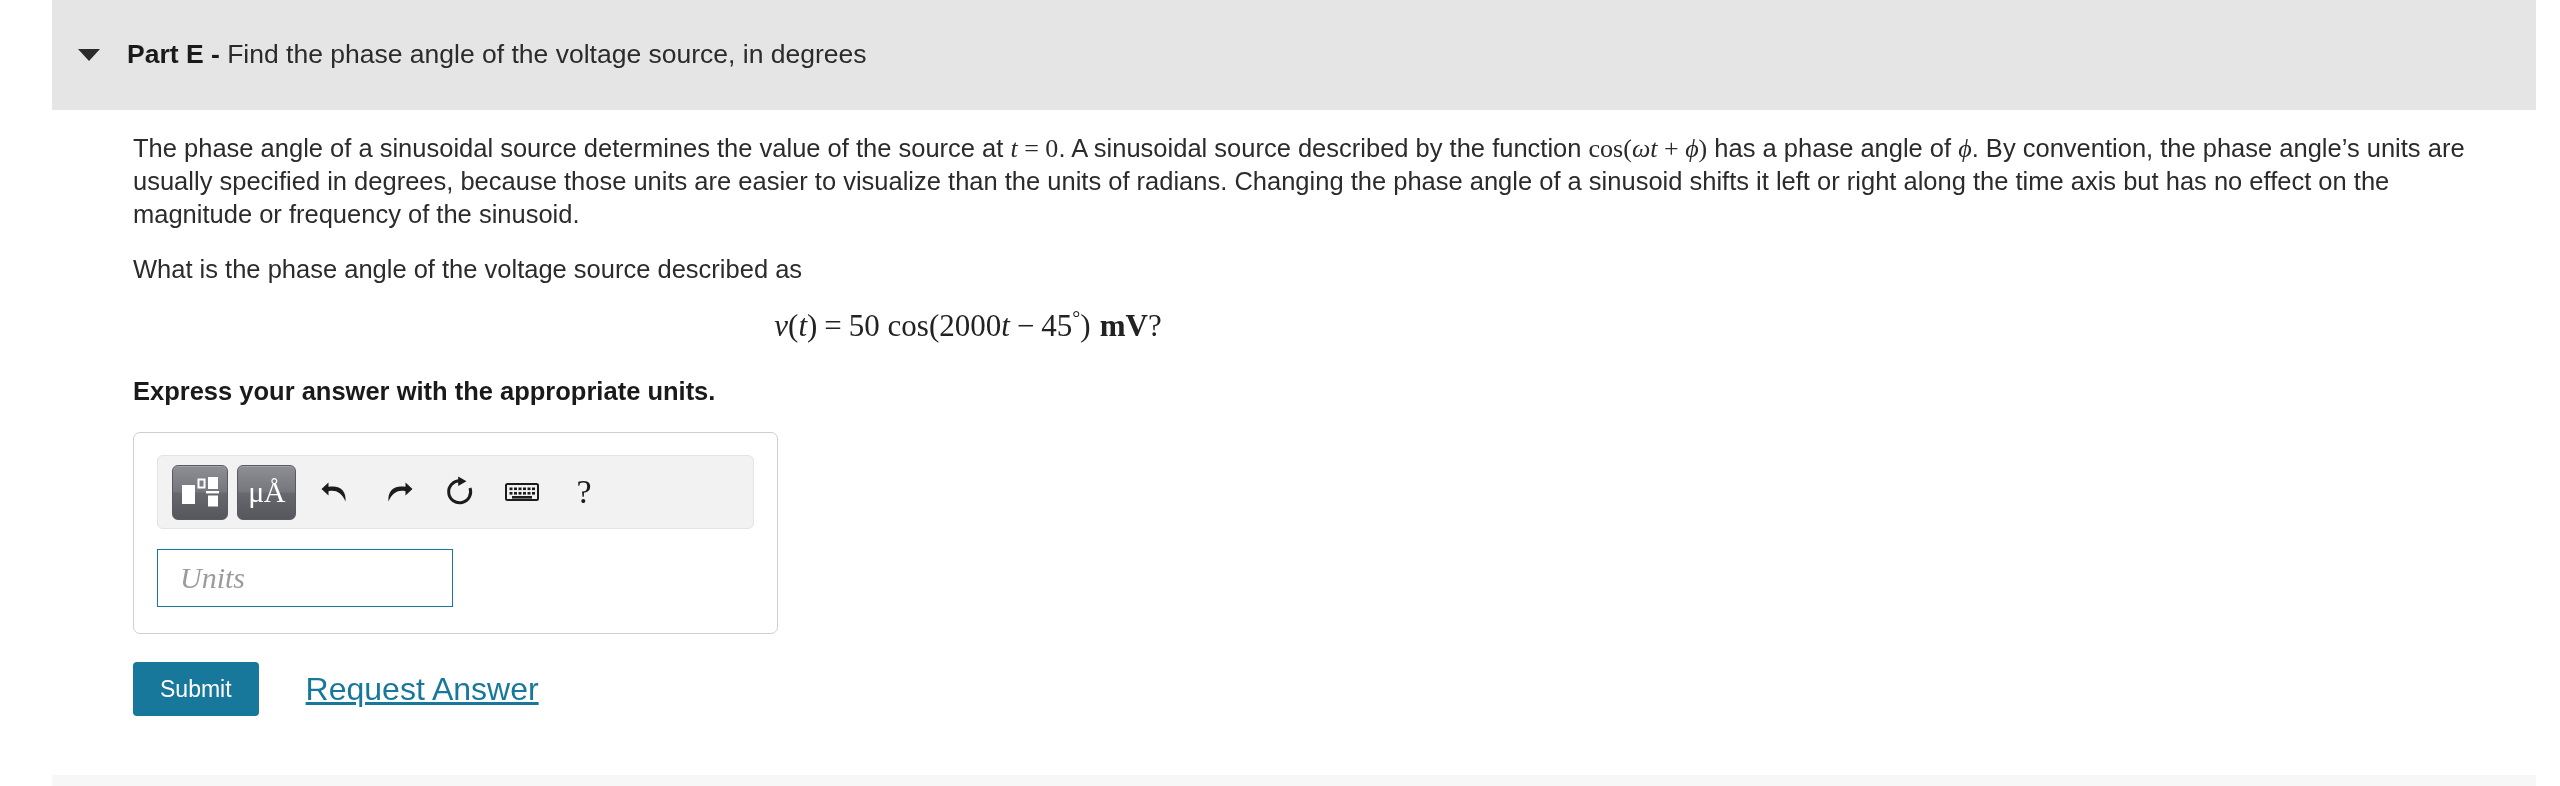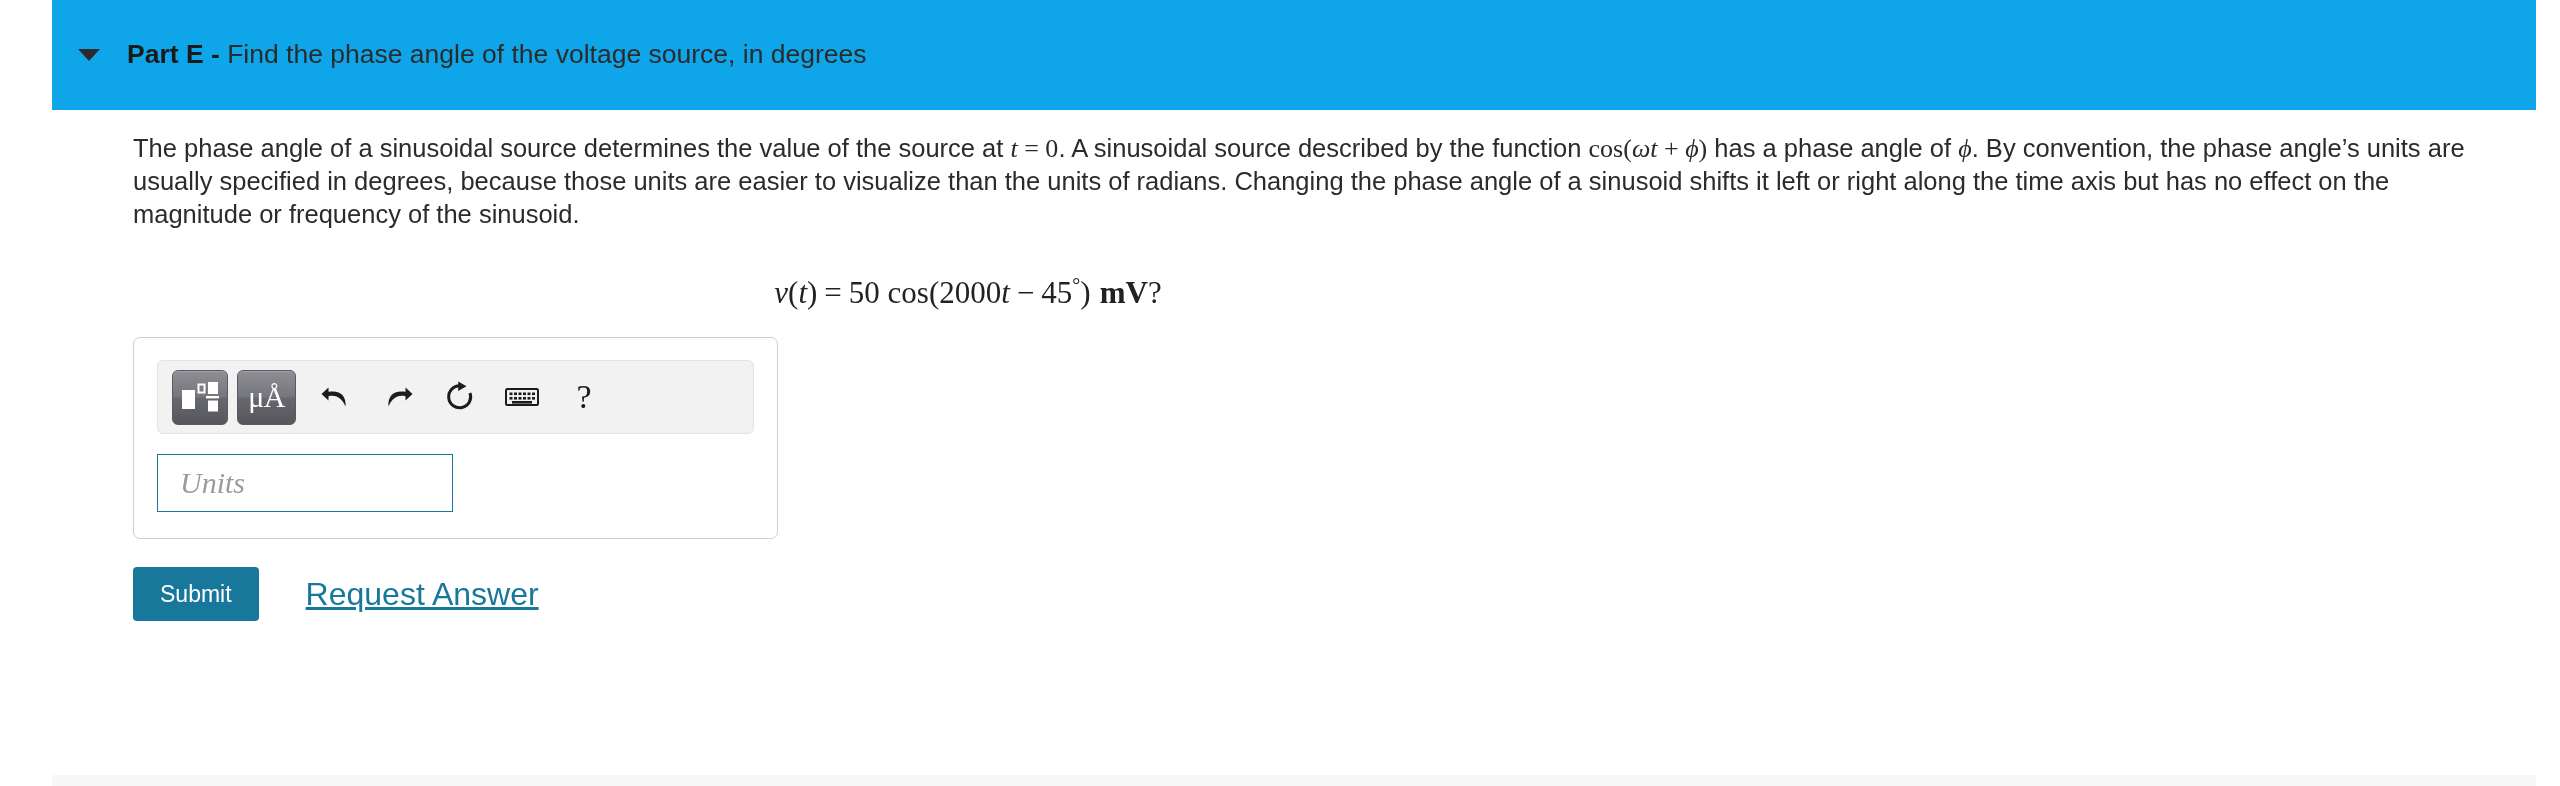--- a/index.html
+++ b/index.html
@@ -16,21 +16,21 @@
     position: relative;
   }
 
   
   .part-header {
     position: absolute;
     left: 52px;
     top: 0;
     width: 2484px;
     height: 110px;
-    background: #0ea5e9;
+    background: #e5e5e5;
     display: flex;
     align-items: center;
     box-sizing: border-box;
     padding-left: 26px;
   }
   .disclosure-caret {
     width: 0;
     height: 0;
     border-left: 11px solid transparent;
     border-right: 11px solid transparent;
@@ -253,23 +253,25 @@
     <span class="part-label">Part E -</span><span class="part-desc"> Find the phase angle of the voltage source, in degrees</span>
   </div>
 </div>
 
 <div class="content">
 
   <p class="prose"><span>The phase angle of a sinusoidal source determines the value of the source at </span><span class="mathi">t</span><span class="mathr"> = 0</span><span>. A sinusoidal source described by the function </span><span class="mathr">cos(</span><span class="mathi">ωt</span><span class="mathr"> + </span><span class="mathi">ϕ</span><span class="mathr">)</span><span> has a phase angle of </span><span class="mathi">ϕ</span><span>. By convention, the phase angle’s units are usually specified in degrees, because those units are easier to visualize than the units of radians. Changing the phase angle of a sinusoid shifts it left or right along the time axis but has no effect on the magnitude or frequency of the sinusoid.</span></p>
 
   <div class="prose-gap"></div>
 
+  <p class="question-line">What is the phase angle of the voltage source described as</p>
 
   <div class="equation-block"><i>v</i><span>(</span><i>t</i><span>)</span><span class="op">=</span><span>50</span>&nbsp;<span>cos(</span><span>2000</span><i>t</i><span class="op">−</span><span>45</span><span class="deg">°</span><span>)</span><span class="unit">mV</span><span>?</span></div>
 
+  <div class="instruction">Express your answer with the appropriate units.</div>
 
   <div class="answer-box">
 
     <div class="mf-toolbar">
 
       <div class="tool-btn">
         <svg width="38" height="32" viewBox="0 0 38 32" aria-hidden="true">
           <rect x="1" y="9" width="13" height="19" fill="#ffffff"></rect>
           <rect x="17.5" y="3.5" width="6" height="8" fill="none" stroke="#ffffff" stroke-width="2"></rect>
           <rect x="27" y="1" width="10" height="12" fill="#ffffff"></rect>

